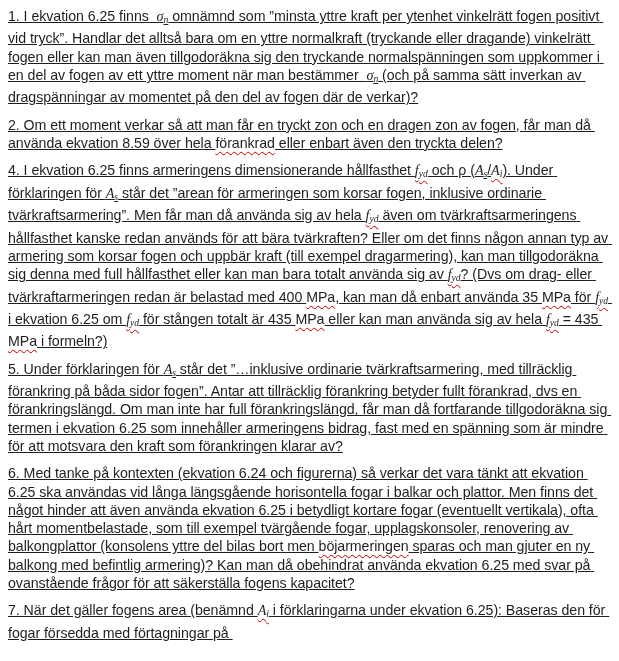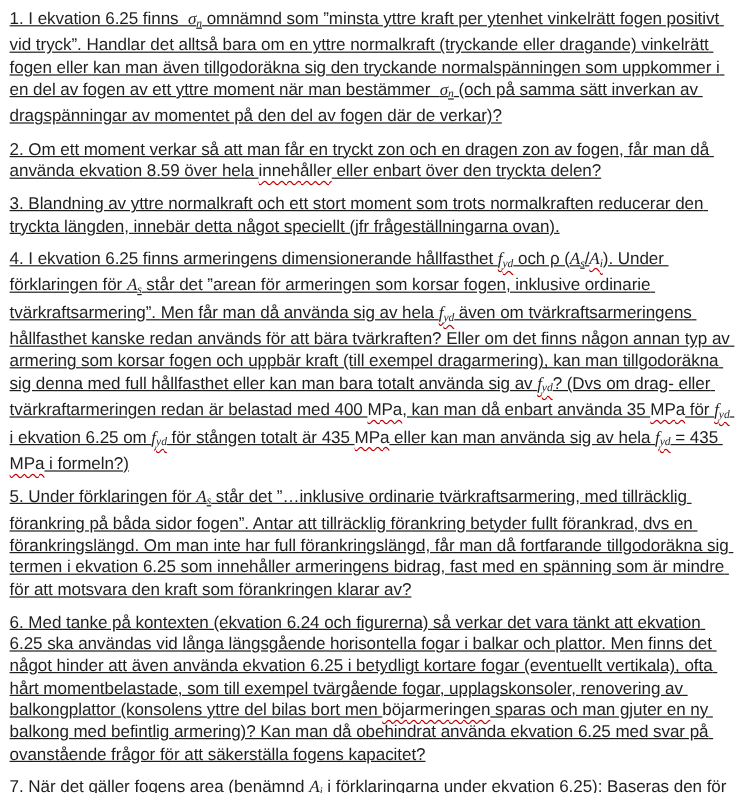--- a/index.html
+++ b/index.html
@@ -38,19 +38,18 @@
     text-decoration-color: #c00000;
     text-decoration-thickness: 1px;
     text-underline-offset: 3px;
   }
 </style>
 </head>
 <body>
 
 <div class="doc" id="doc">
     <p><span class="run">1. I ekvation 6.25 finns  </span><span class="run math">σ</span><span class="run math sub">n</span><span class="run"> omnämnd som ”minsta yttre kraft per ytenhet vinkelrätt fogen positivt vid tryck”. Handlar det alltså bara om en yttre normalkraft (tryckande eller dragande) vinkelrätt fogen eller kan man även tillgodoräkna sig den tryckande normalspänningen som uppkommer i en del av fogen av ett yttre moment när man bestämmer  </span><span class="run math">σ</span><span class="run math sub">n</span><span class="run"> (och på samma sätt inverkan av dragspänningar av momentet på den del av fogen där de verkar)?</span></p>
-    <p><span class="run">2. Om ett moment verkar så att man får en tryckt zon och en dragen zon av fogen, får man då använda ekvation 8.59 över hela </span><span class="run squiggle">innehåller</span><span class="run"> eller enbart över den tryckta delen?</span></p>
-    <p><span class="run">3. Blandning av yttre normalkraft och ett stort moment som trots normalkraften reducerar den tryckta längden, innebär detta något speciellt (jfr frågeställningarna ovan).</span></p>
+    <p><span class="run">2. Om ett moment verkar så att man får en tryckt zon och en dragen zon av fogen, får man då använda ekvation 8.59 över hela </span><span class="run squiggle">förankrad</span><span class="run"> eller enbart även den tryckta delen?</span></p>
     <p><span class="run">4. I ekvation 6.25 finns armeringens dimensionerande hållfasthet </span><span class="run math squiggle">f</span><span class="run math sub squiggle">yd</span><span class="run"> och ρ (</span><span class="run math">A</span><span class="run math sub">s</span><span class="run">/</span><span class="run math squiggle">A</span><span class="run math sub squiggle">i</span><span class="run">). Under förklaringen för </span><span class="run math">A</span><span class="run math sub">s</span><span class="run"> står det ”arean för armeringen som korsar fogen, inklusive ordinarie tvärkraftsarmering”. Men får man då använda sig av hela </span><span class="run math squiggle">f</span><span class="run math sub squiggle">yd</span><span class="run"> även om tvärkraftsarmeringens hållfasthet kanske redan används för att bära tvärkraften? Eller om det finns någon annan typ av armering som korsar fogen och uppbär kraft (till exempel dragarmering), kan man tillgodoräkna sig denna med full hållfasthet eller kan man bara totalt använda sig av </span><span class="run math squiggle">f</span><span class="run math sub squiggle">yd</span><span class="run">? (Dvs om drag- eller tvärkraftarmeringen redan är belastad med 400 </span><span class="run squiggle">MPa</span><span class="run">, kan man då enbart använda 35 </span><span class="run squiggle">MPa</span><span class="run"> för </span><span class="run math squiggle">f</span><span class="run math sub squiggle">yd</span><span class="run"> i ekvation 6.25 om </span><span class="run math squiggle">f</span><span class="run math sub squiggle">yd</span><span class="run"> för stången totalt är 435 </span><span class="run squiggle">MPa</span><span class="run"> eller kan man använda sig av hela </span><span class="run math squiggle">f</span><span class="run math sub squiggle">yd</span><span class="run"> = 435 </span><span class="run squiggle">MPa</span><span class="run"> i formeln?)</span></p>
     <p><span class="run">5. Under förklaringen för </span><span class="run math">A</span><span class="run math sub">s</span><span class="run"> står det ”…inklusive ordinarie tvärkraftsarmering, med tillräcklig förankring på båda sidor fogen”. Antar att tillräcklig förankring betyder fullt förankrad, dvs en förankringslängd. Om man inte har full förankringslängd, får man då fortfarande tillgodoräkna sig termen i ekvation 6.25 som innehåller armeringens bidrag, fast med en spänning som är mindre för att motsvara den kraft som förankringen klarar av?</span></p>
     <p><span class="run">6. Med tanke på kontexten (ekvation 6.24 och figurerna) så verkar det vara tänkt att ekvation 6.25 ska användas vid långa längsgående horisontella fogar i balkar och plattor. Men finns det något hinder att även använda ekvation 6.25 i betydligt kortare fogar (eventuellt vertikala), ofta hårt momentbelastade, som till exempel tvärgående fogar, upplagskonsoler, renovering av balkongplattor (konsolens yttre del bilas bort men </span><span class="run squiggle">böjarmeringen</span><span class="run"> sparas och man gjuter en ny balkong med befintlig armering)? Kan man då obehindrat använda ekvation 6.25 med svar på ovanstående frågor för att säkerställa fogens kapacitet?</span></p>
     <p><span class="run">7. När det gäller fogens area (benämnd </span><span class="run math squiggle">A</span><span class="run math sub squiggle">i</span><span class="run"> i förklaringarna under ekvation 6.25): Baseras den för fogar försedda med förtagningar på </span></p>
   </div>
 
 </body></html>

